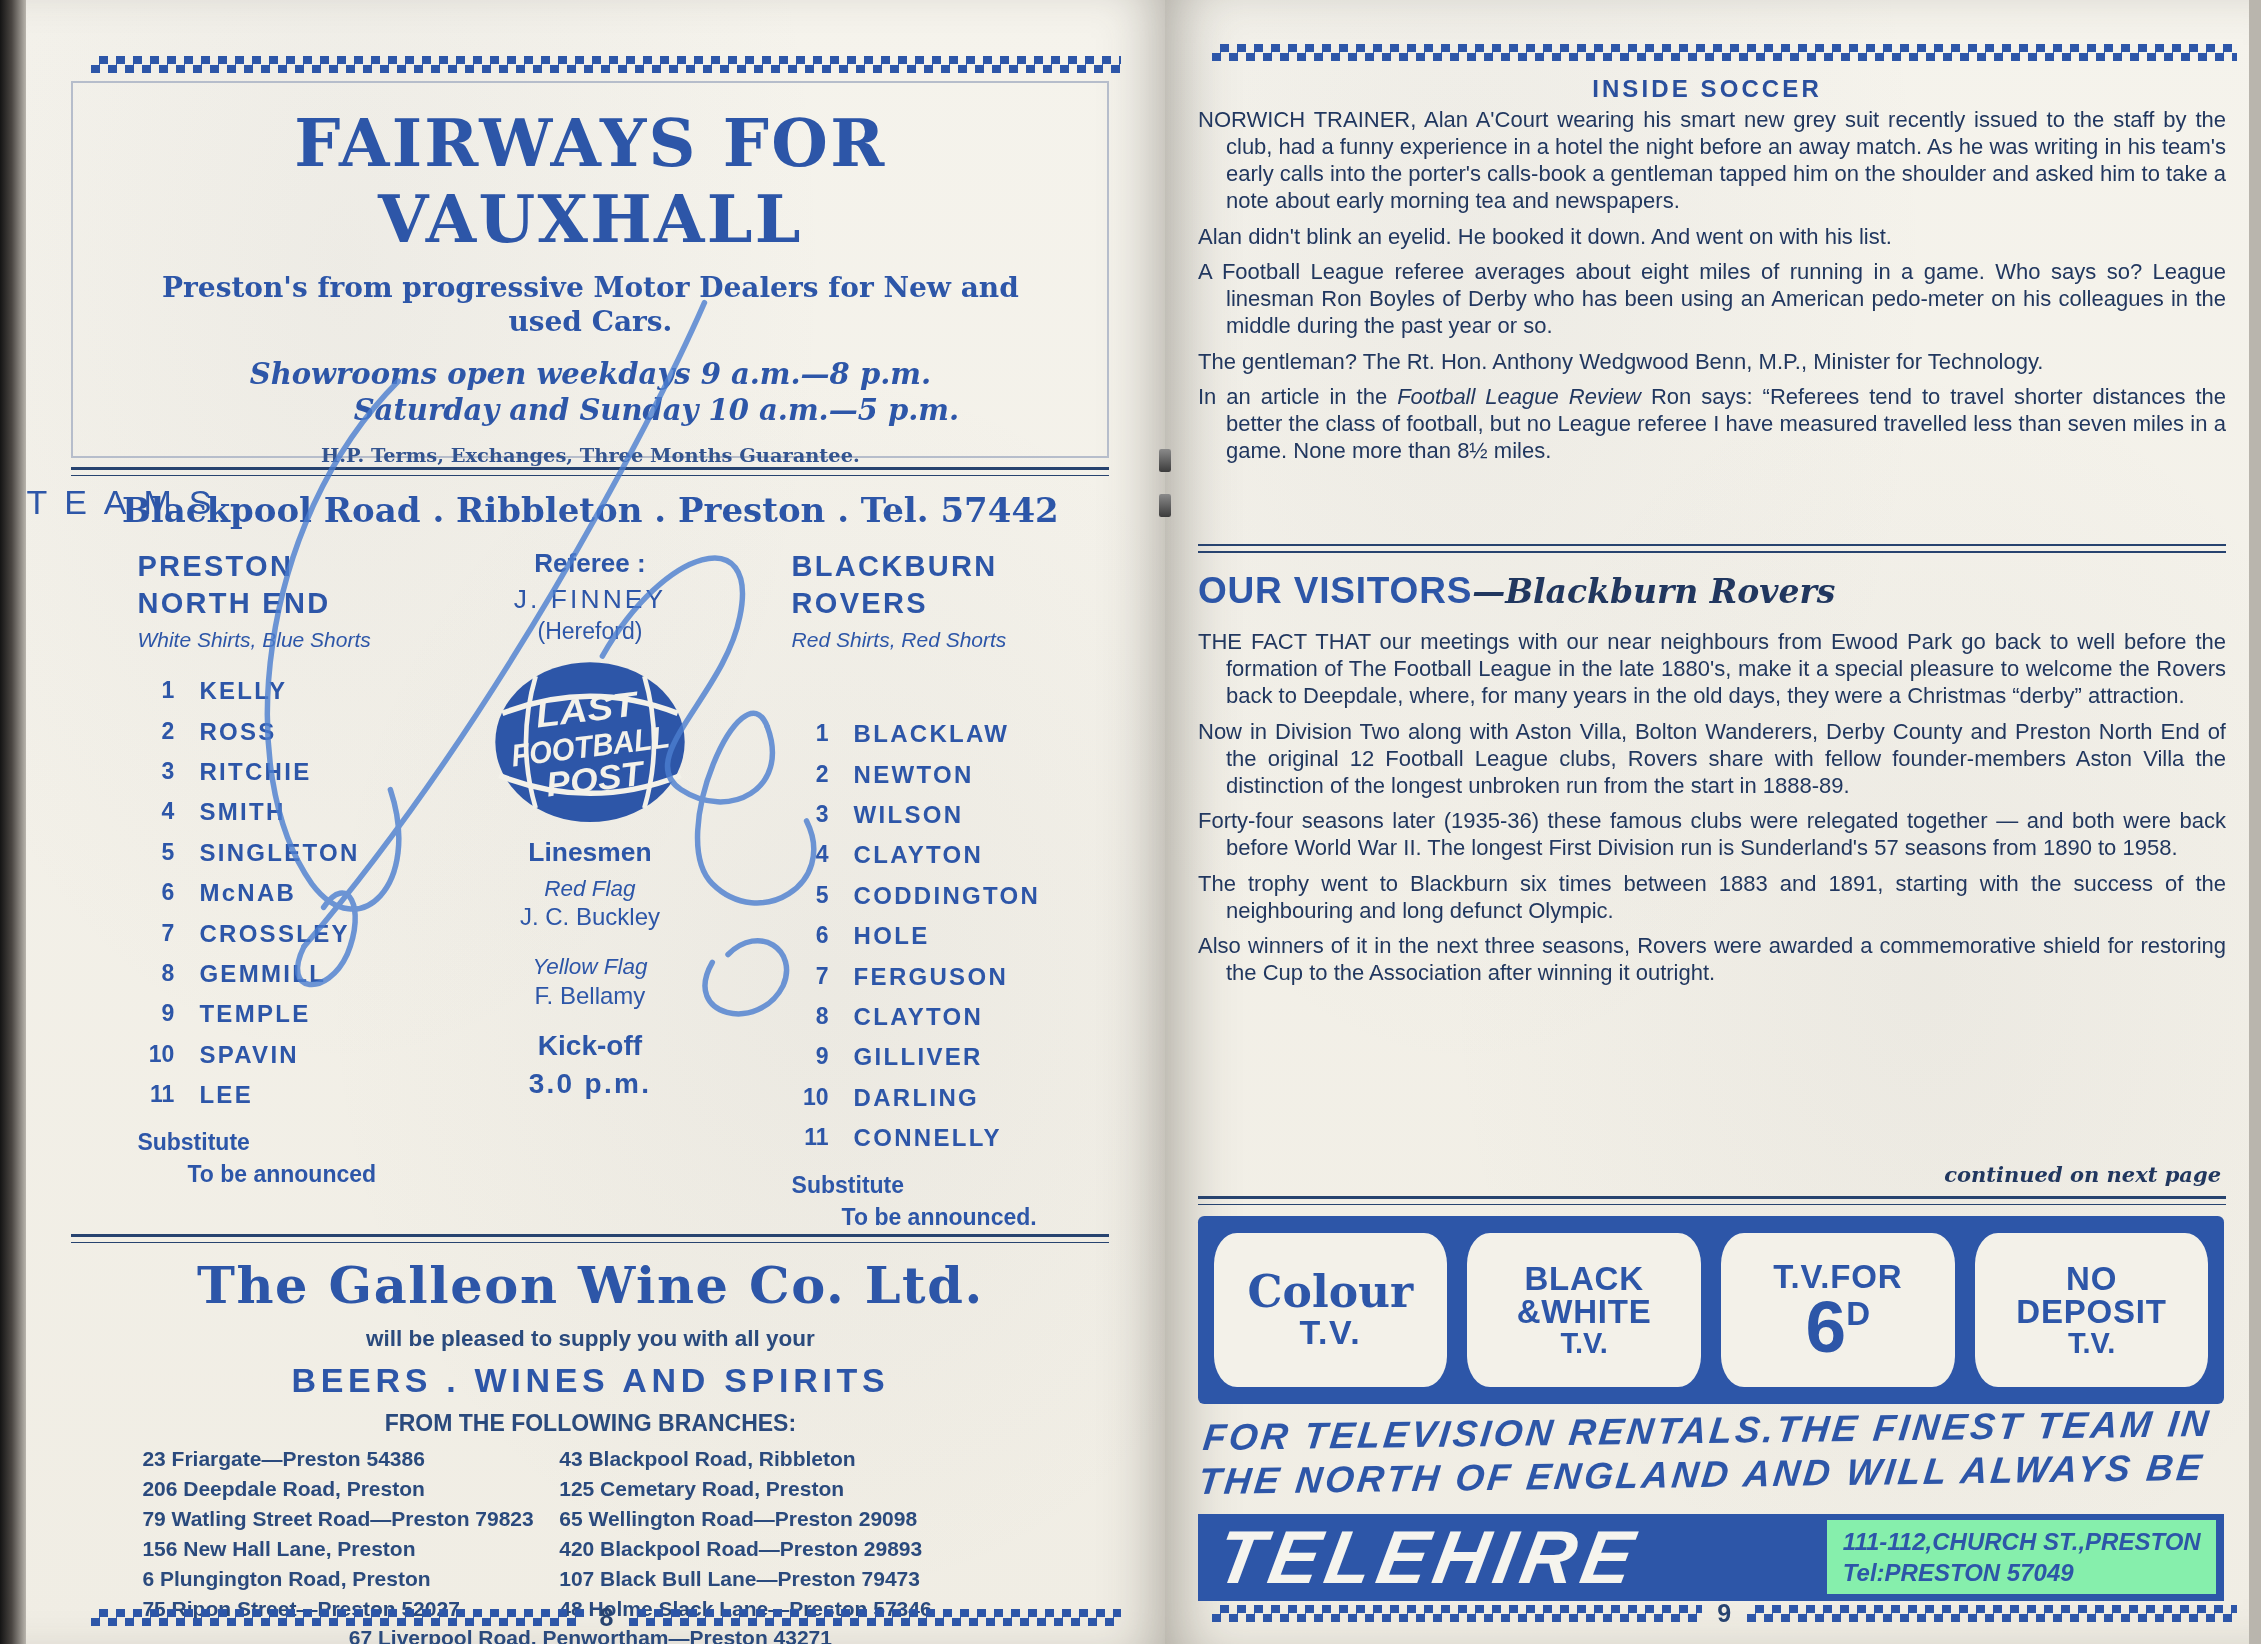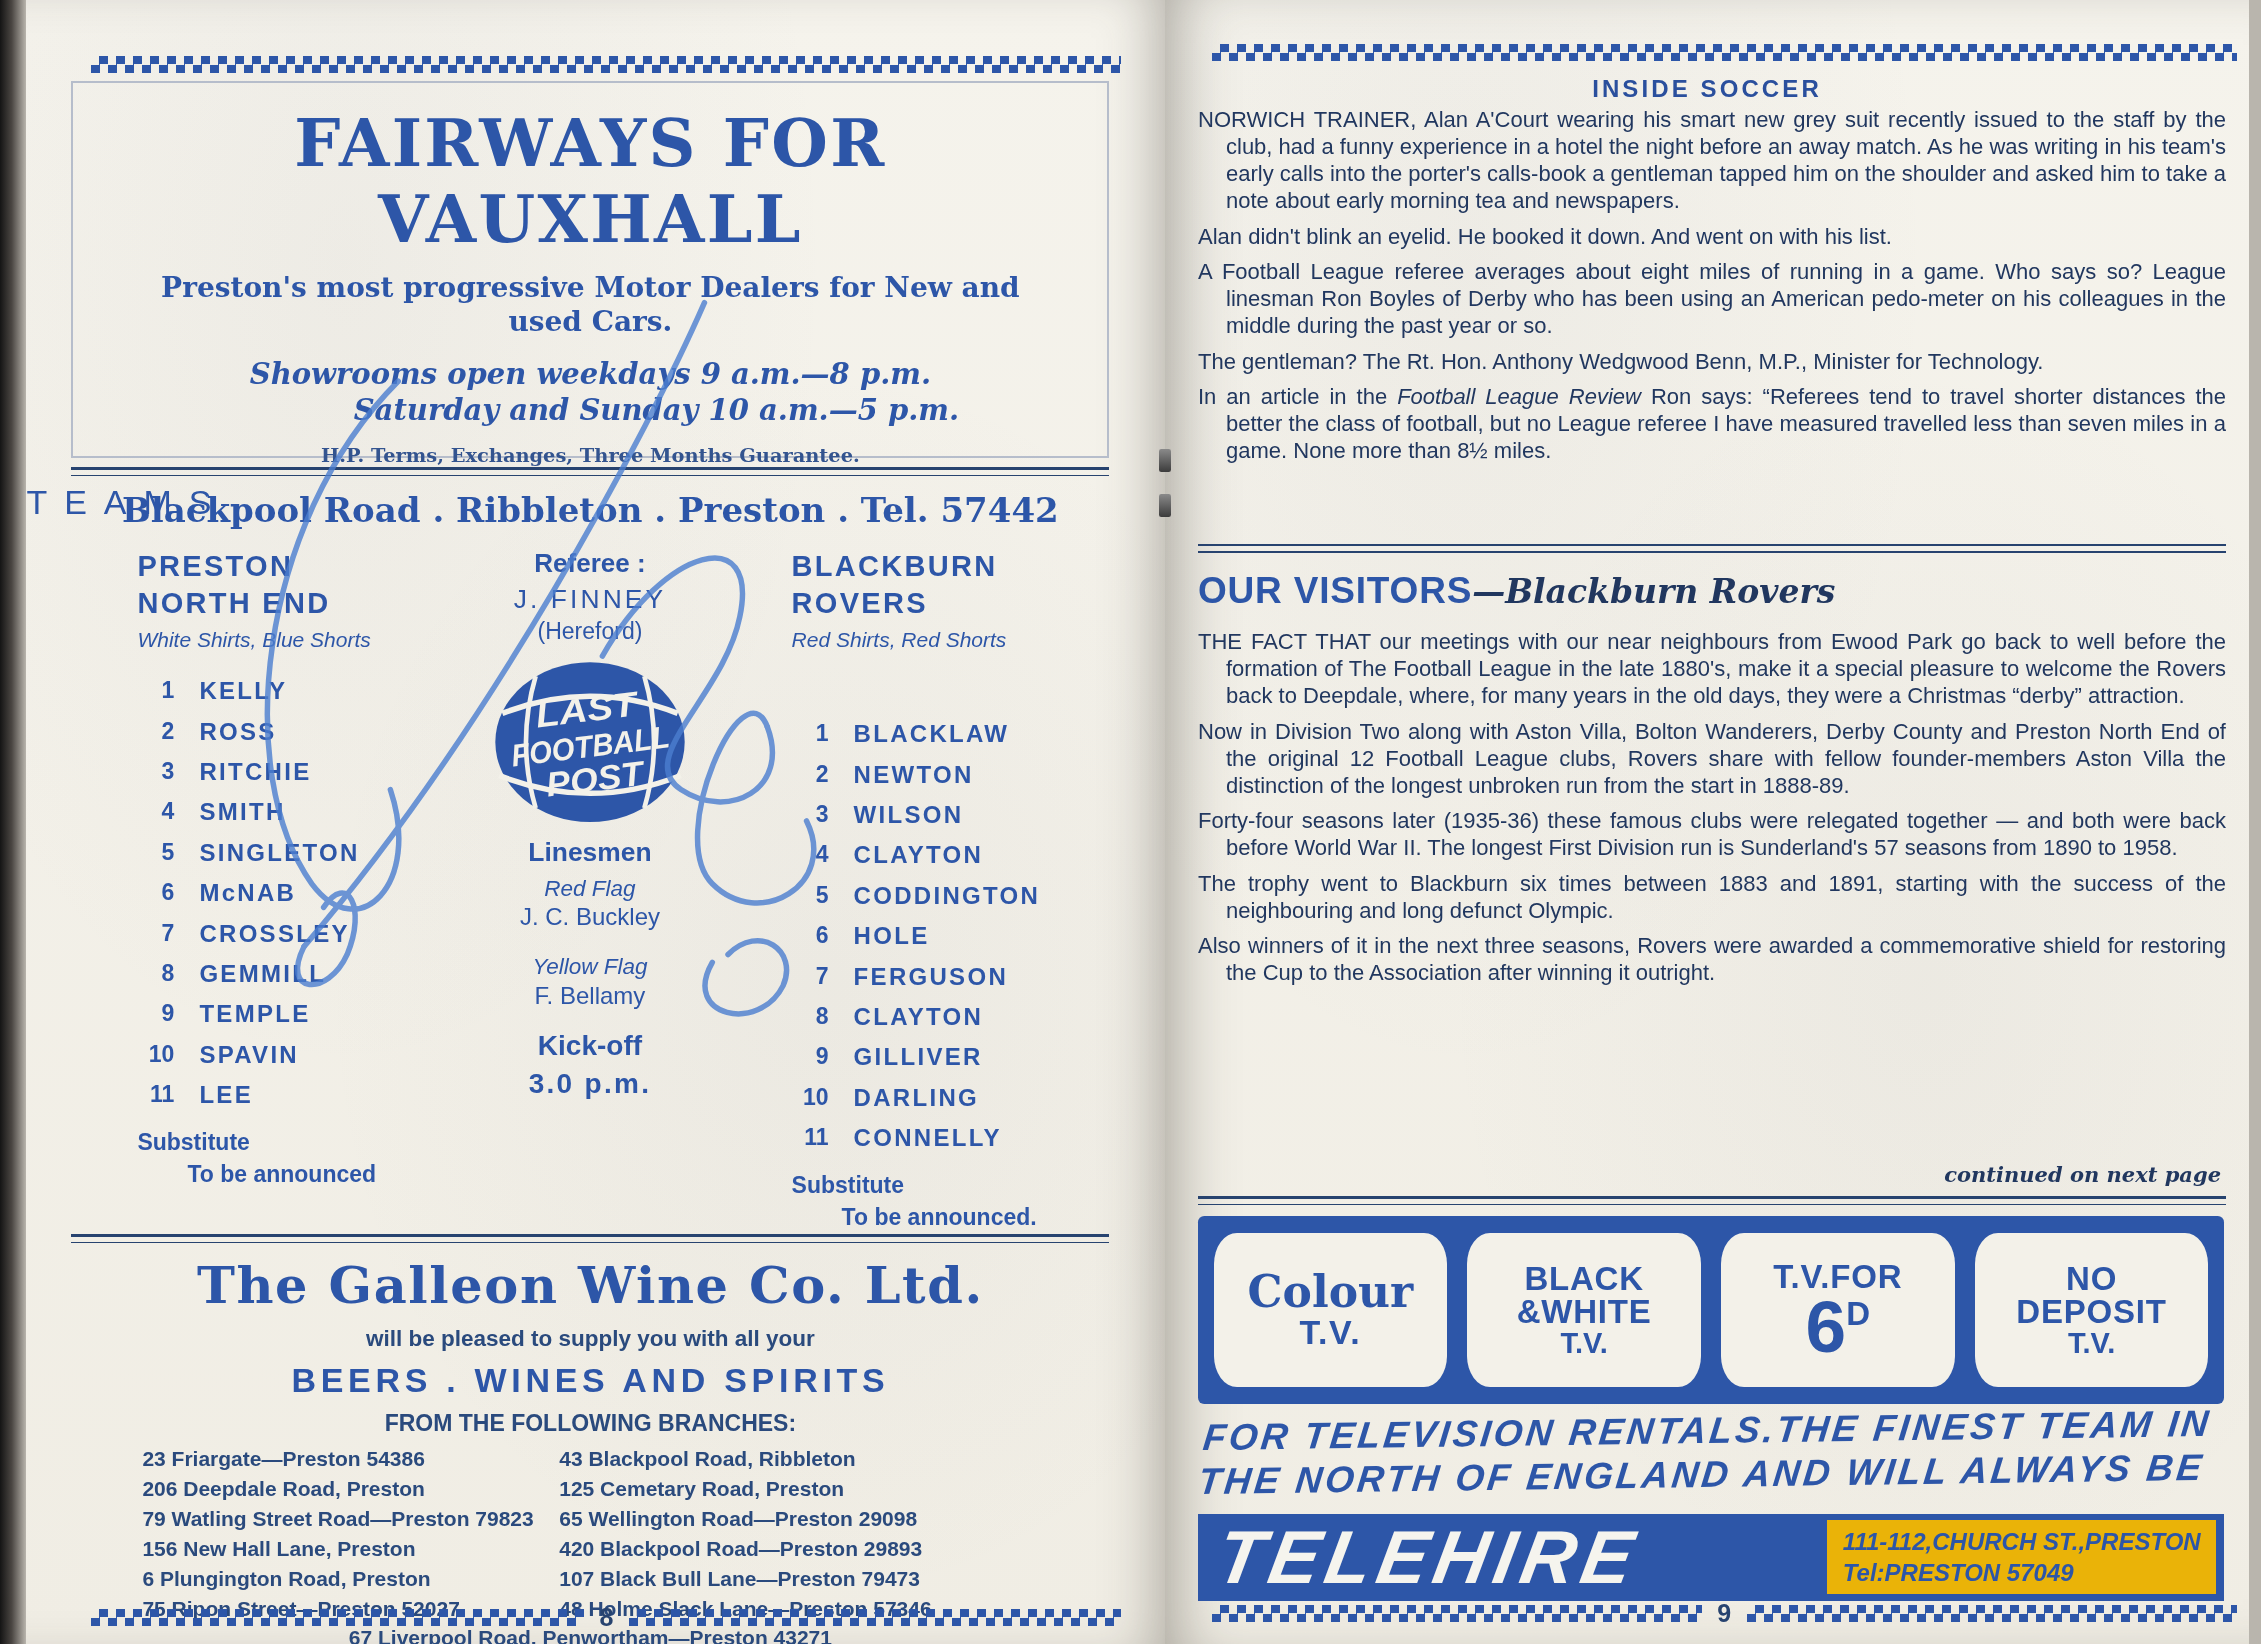--- a/index.html
+++ b/index.html
@@ -119,36 +119,36 @@
   .scr-6row { display:flex; align-items:flex-start; }
   .scr-6 { font-size:73px; line-height:0.9; }
   .scr-d { font-size:33px; margin-top:3.1px; }
   .slogan { margin:12.4px 3.1px 9.3px; color:#2d56a8; font-weight:bold; font-style:italic;
     font-size:37px; line-height:44px; letter-spacing:3.1px; white-space:nowrap;
     transform:skewX(-7deg) rotate(-0.8deg); transform-origin:left center; }
   .brand-bar { background:#2d56a8; height:87px; display:flex; align-items:center;
     padding:0 7.8px 0 20px; }
   .brand { color:#f5f4ee; font-size:75px; font-weight:bold; font-style:italic;
     letter-spacing:6.2px; transform:skewX(-10deg); }
-  .addr-box { background:#eab308; margin-left:auto; padding:6.2px 15.5px; color:#2d56a8;
+  .addr-box { background:#86efac; margin-left:auto; padding:6.2px 15.5px; color:#2d56a8;
     font-weight:bold; font-style:italic; font-size:24px; line-height:31px; white-space:nowrap; }
 </style>
 </head>
 <body>
 
 <div class="edge-left"></div>
 
 <div class="page page-left">
 
   <div class="checker lchecker-top"></div>
 
   <div class="fairways-box">
     <div class="fw-title">FAIRWAYS FOR VAUXHALL</div>
     <div class="fw-sub">
-      <div>Preston's most progressive Motor Dealers for New and</div>
+      <div>Preston's from progressive Motor Dealers for New and</div>
       <div>used Cars.</div>
     </div>
     <div class="fw-hours">
       <div>Showrooms open weekdays 9 a.m.—8 p.m.</div>
       <div class="l2">Saturday and Sunday 10 a.m.—5 p.m.</div>
     </div>
     <div class="fw-terms">H.P. Terms, Exchanges, Three Months Guarantee.</div>
     <div class="fw-addr">Blackpool Road  .  Ribbleton  .  Preston  .  Tel. 57442</div>
   </div>
 

